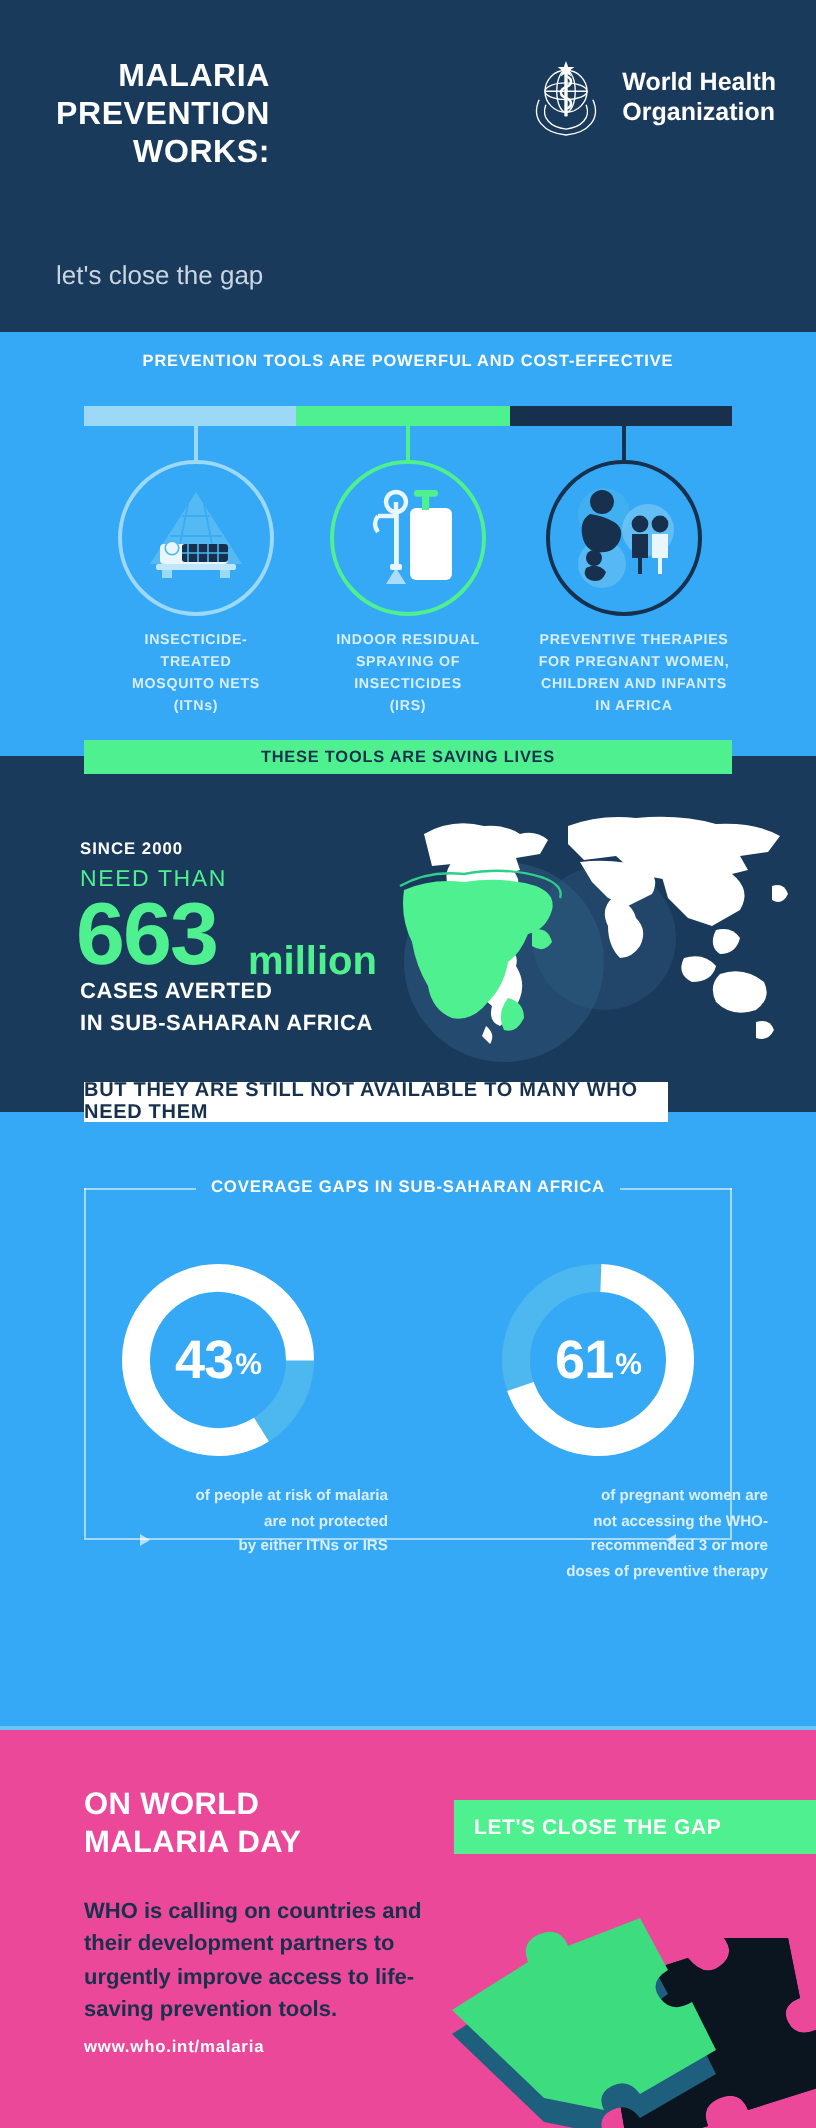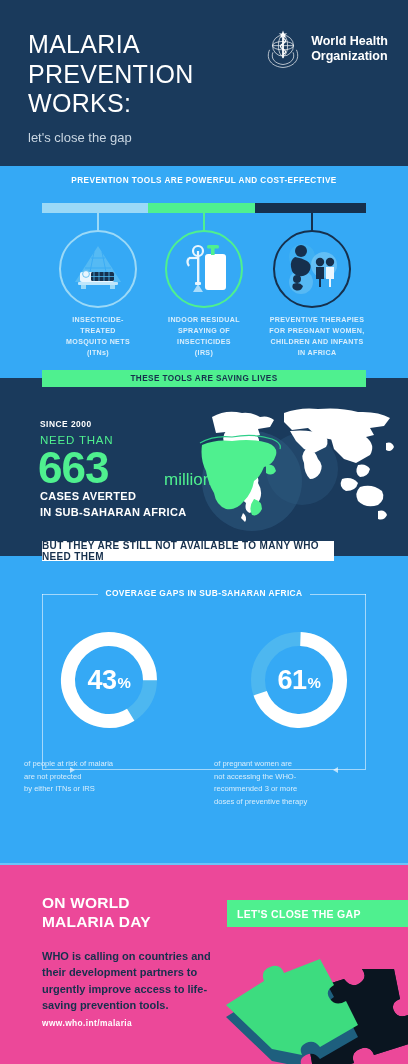--- a/index.html
+++ b/index.html
@@ -14,22 +14,23 @@
   .page { position:relative; width:408px; height:1064px; }
 
   
   .header {
     position:absolute; left:0; top:0; width:408px; height:166px;
     background:#1a3a5c;
   }
   .header-title {
     position:absolute; left:28px; top:30px;
     color:#ffffff;
-    font-size:25px; font-weight:normal; line-height:1.18;
+    font-size:16px; font-weight:bold; line-height:1.18;
     letter-spacing:0.3px;
+    text-align:right;
   }
   .header-sub {
     position:absolute; left:28px; top:130px;
     color:#c9d6e2; font-size:13px; font-weight:normal;
   }
   .who-logo {
     position:absolute; right:20px; top:28px;
     display:flex; align-items:center; gap:7px;
   }
   .who-emblem { width:42px; height:42px; flex:0 0 auto; }
@@ -78,21 +79,21 @@
     background:#1a3a5c;
   }
   .banner-green {
     position:absolute; left:42px; top:370px; width:324px; height:17px;
     background:#4ff08f; display:flex; align-items:center; justify-content:center;
     color:#16304d; font-size:8.2px; font-weight:bold; letter-spacing:0.4px; z-index:4;
   }
   .since  { position:absolute; left:40px; top:419px; color:#ffffff; font-size:8.4px; font-weight:bold; letter-spacing:0.5px; }
   .more   { position:absolute; left:40px; top:434px; color:#4ff08f; font-size:11.5px; font-weight:normal; letter-spacing:0.8px; }
   .bignum { position:absolute; left:38px; top:446px; color:#4ff08f; font-size:44px; font-weight:bold; letter-spacing:-1px; line-height:1; }
-  .million{ position:absolute; left:124px; top:470px; color:#4ff08f; font-size:17px; font-weight:normal;margin-left:40px; }
+  .million{ position:absolute; left:124px; top:470px; color:#4ff08f; font-size:20px; font-weight:bold; }
   .averted{ position:absolute; left:40px; top:489px; color:#ffffff; font-size:11px; font-weight:bold; line-height:1.45; letter-spacing:0.3px; }
   .mapbox { position:absolute; left:190px; top:395px; width:212px; height:140px; }
 
   .banner-white {
     position:absolute; left:42px; top:541px; width:292px; height:20px;
     background:#ffffff; display:flex; align-items:center; justify-content:center;
     color:#16304d; font-size:10px; font-weight:bold; letter-spacing:0.35px; z-index:4;
   }
 
   
@@ -130,22 +131,22 @@
   }
   .donut { position:relative; width:108px; height:108px; margin:12px auto 0; }
   .donut svg { display:block; }
   .donut-val {
     position:absolute; left:0; top:0; width:108px; height:108px;
     display:flex; align-items:center; justify-content:center;
     color:#ffffff; font-size:27px; font-weight:bold; letter-spacing:-0.5px;
   }
   .donut-val .pct { font-size:15px; font-weight:bold; margin-left:1px; margin-top:5px; }
   .donut-cap {
-    margin-top:24px; text-align:left; color:#d8eefc;
-    font-size:7.6px; font-weight:normal; line-height:1.65;
+    margin-top:8px; text-align:right; color:#d8eefc;
+    font-size:7.6px; font-weight:bold; line-height:1.65;
   }
 
   
   .sec-wmd {
     position:absolute; left:0; top:863px; width:408px; height:230px;
     background:#ec4899; border-top:2px solid #6cc3f8;
   }
   .wmd-title {
     position:absolute; left:42px; top:28px;
     color:#ffffff; font-size:15.5px; font-weight:bold; line-height:1.25; letter-spacing:0.2px;

